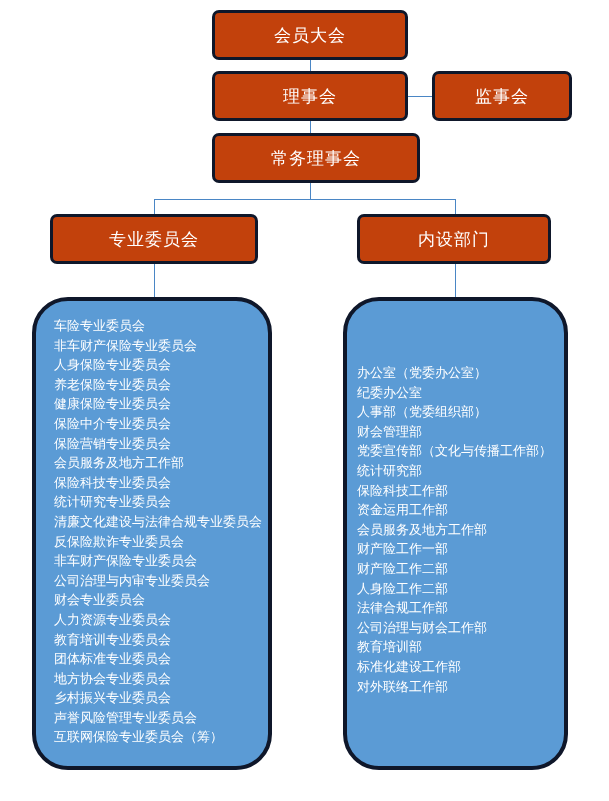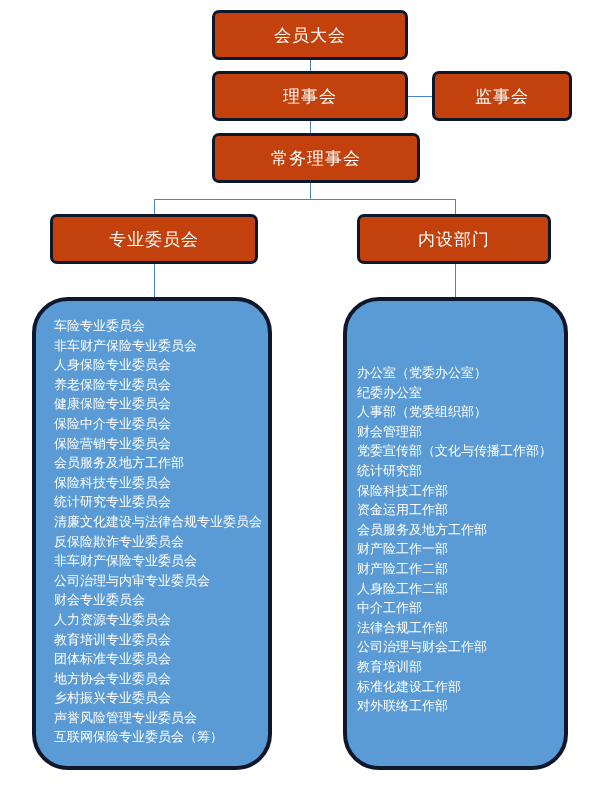--- a/index.html
+++ b/index.html
@@ -164,21 +164,20 @@
         <li>人事部（党委组织部）</li>
         <li>财会管理部</li>
         <li>党委宣传部（文化与传播工作部）</li>
         <li>统计研究部</li>
         <li>保险科技工作部</li>
         <li>资金运用工作部</li>
         <li>会员服务及地方工作部</li>
         <li>财产险工作一部</li>
         <li>财产险工作二部</li>
         <li>人身险工作二部</li>
-        <li>中介工作部</li>
         <li>法律合规工作部</li>
         <li>公司治理与财会工作部</li>
         <li>教育培训部</li>
         <li>标准化建设工作部</li>
         <li>对外联络工作部</li>
       </ul>
   </div>
 
 </div>
 

